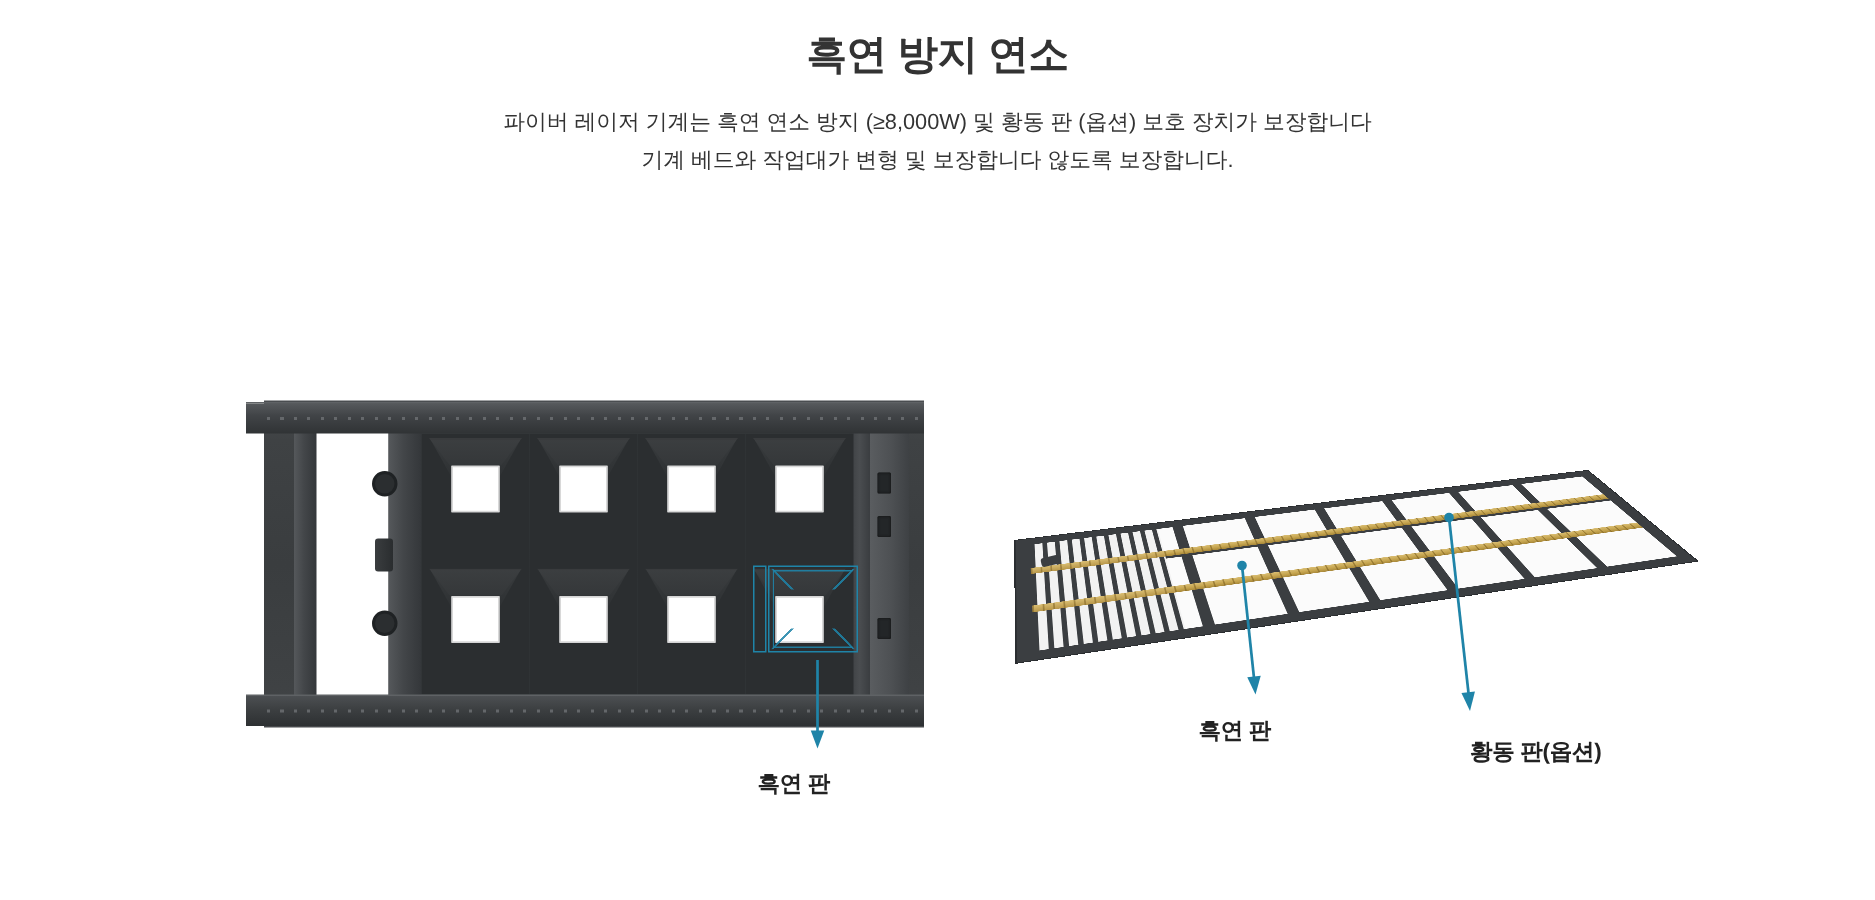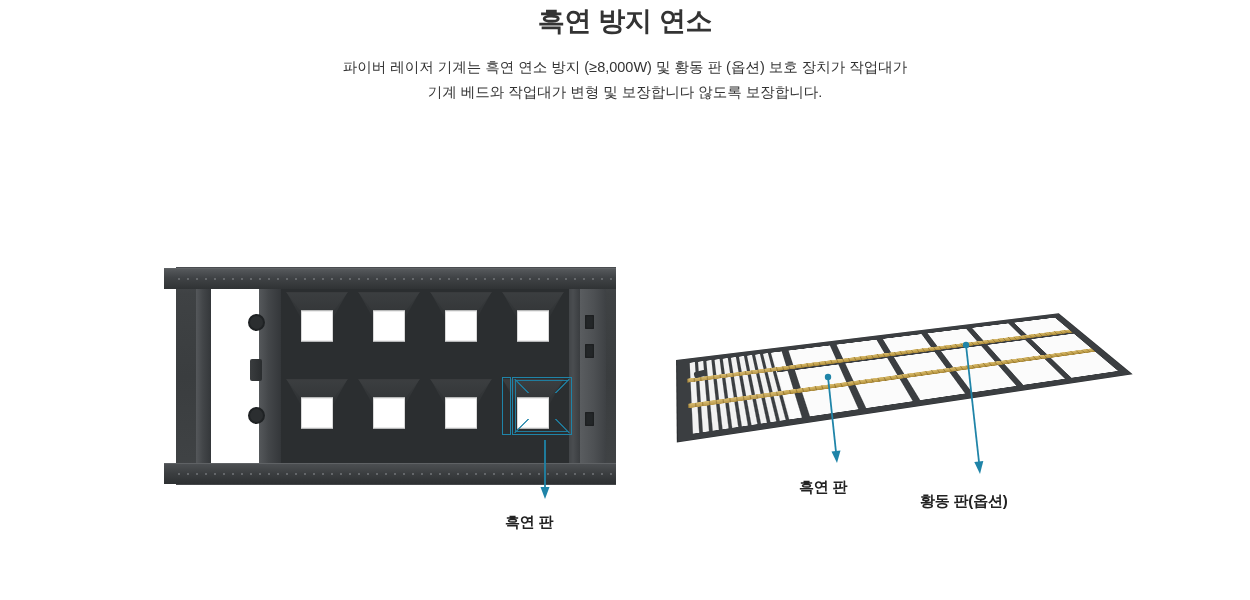--- a/index.html
+++ b/index.html
@@ -19,21 +19,21 @@
   
   .header {
     position: absolute;
     top: 0;
     left: 0;
     width: 1250px;
     text-align: center;
   }
   .page-title {
     margin: 0;
-    padding-top: 5px;
+    padding-top: 20px;
     font-size: 27px;
     font-weight: bold;
     letter-spacing: -0.3px;
     color: #333333;
     line-height: 1.25;
   }
   .page-desc {
     margin: 0;
     padding-top: 16px;
     font-size: 14.5px;
@@ -323,29 +323,29 @@
   .callout-label {
     position: absolute;
     font-size: 15px;
     font-weight: bold;
     color: #222222;
     white-space: nowrap;
     letter-spacing: -0.2px;
   }
   .callout-label.l-left   { left: 505px; top: 513px; }
   .callout-label.l-mid    { left: 799px; top: 478px; }
-  .callout-label.l-right  { left: 920px; top: 492px; }
+  .callout-label.l-right  { left: 980px; top: 492px; }
 </style>
 </head>
 <body>
 
 <div class="header">
   <h1 class="page-title">흑연 방지 연소</h1>
   <p class="page-desc">
-    <span>파이버 레이저 기계는 흑연 연소 방지 (≥8,000W) 및 황동 판 (옵션) 보호 장치가 작업대가</span>
+    <span>파이버 레이저 기계는 흑연 연소 방지 (≥8,000W) 및 황동 판 (옵션) 보호 장치가 보장합니다</span>
     <span>기계 베드와 작업대가 변형 및 보장합니다 않도록 보장합니다.</span>
   </p>
 </div>
 
 <div class="figures">
 
   <div class="bed">
     <div class="bed-body"></div>
 
     <div class="bed-gap"></div>

